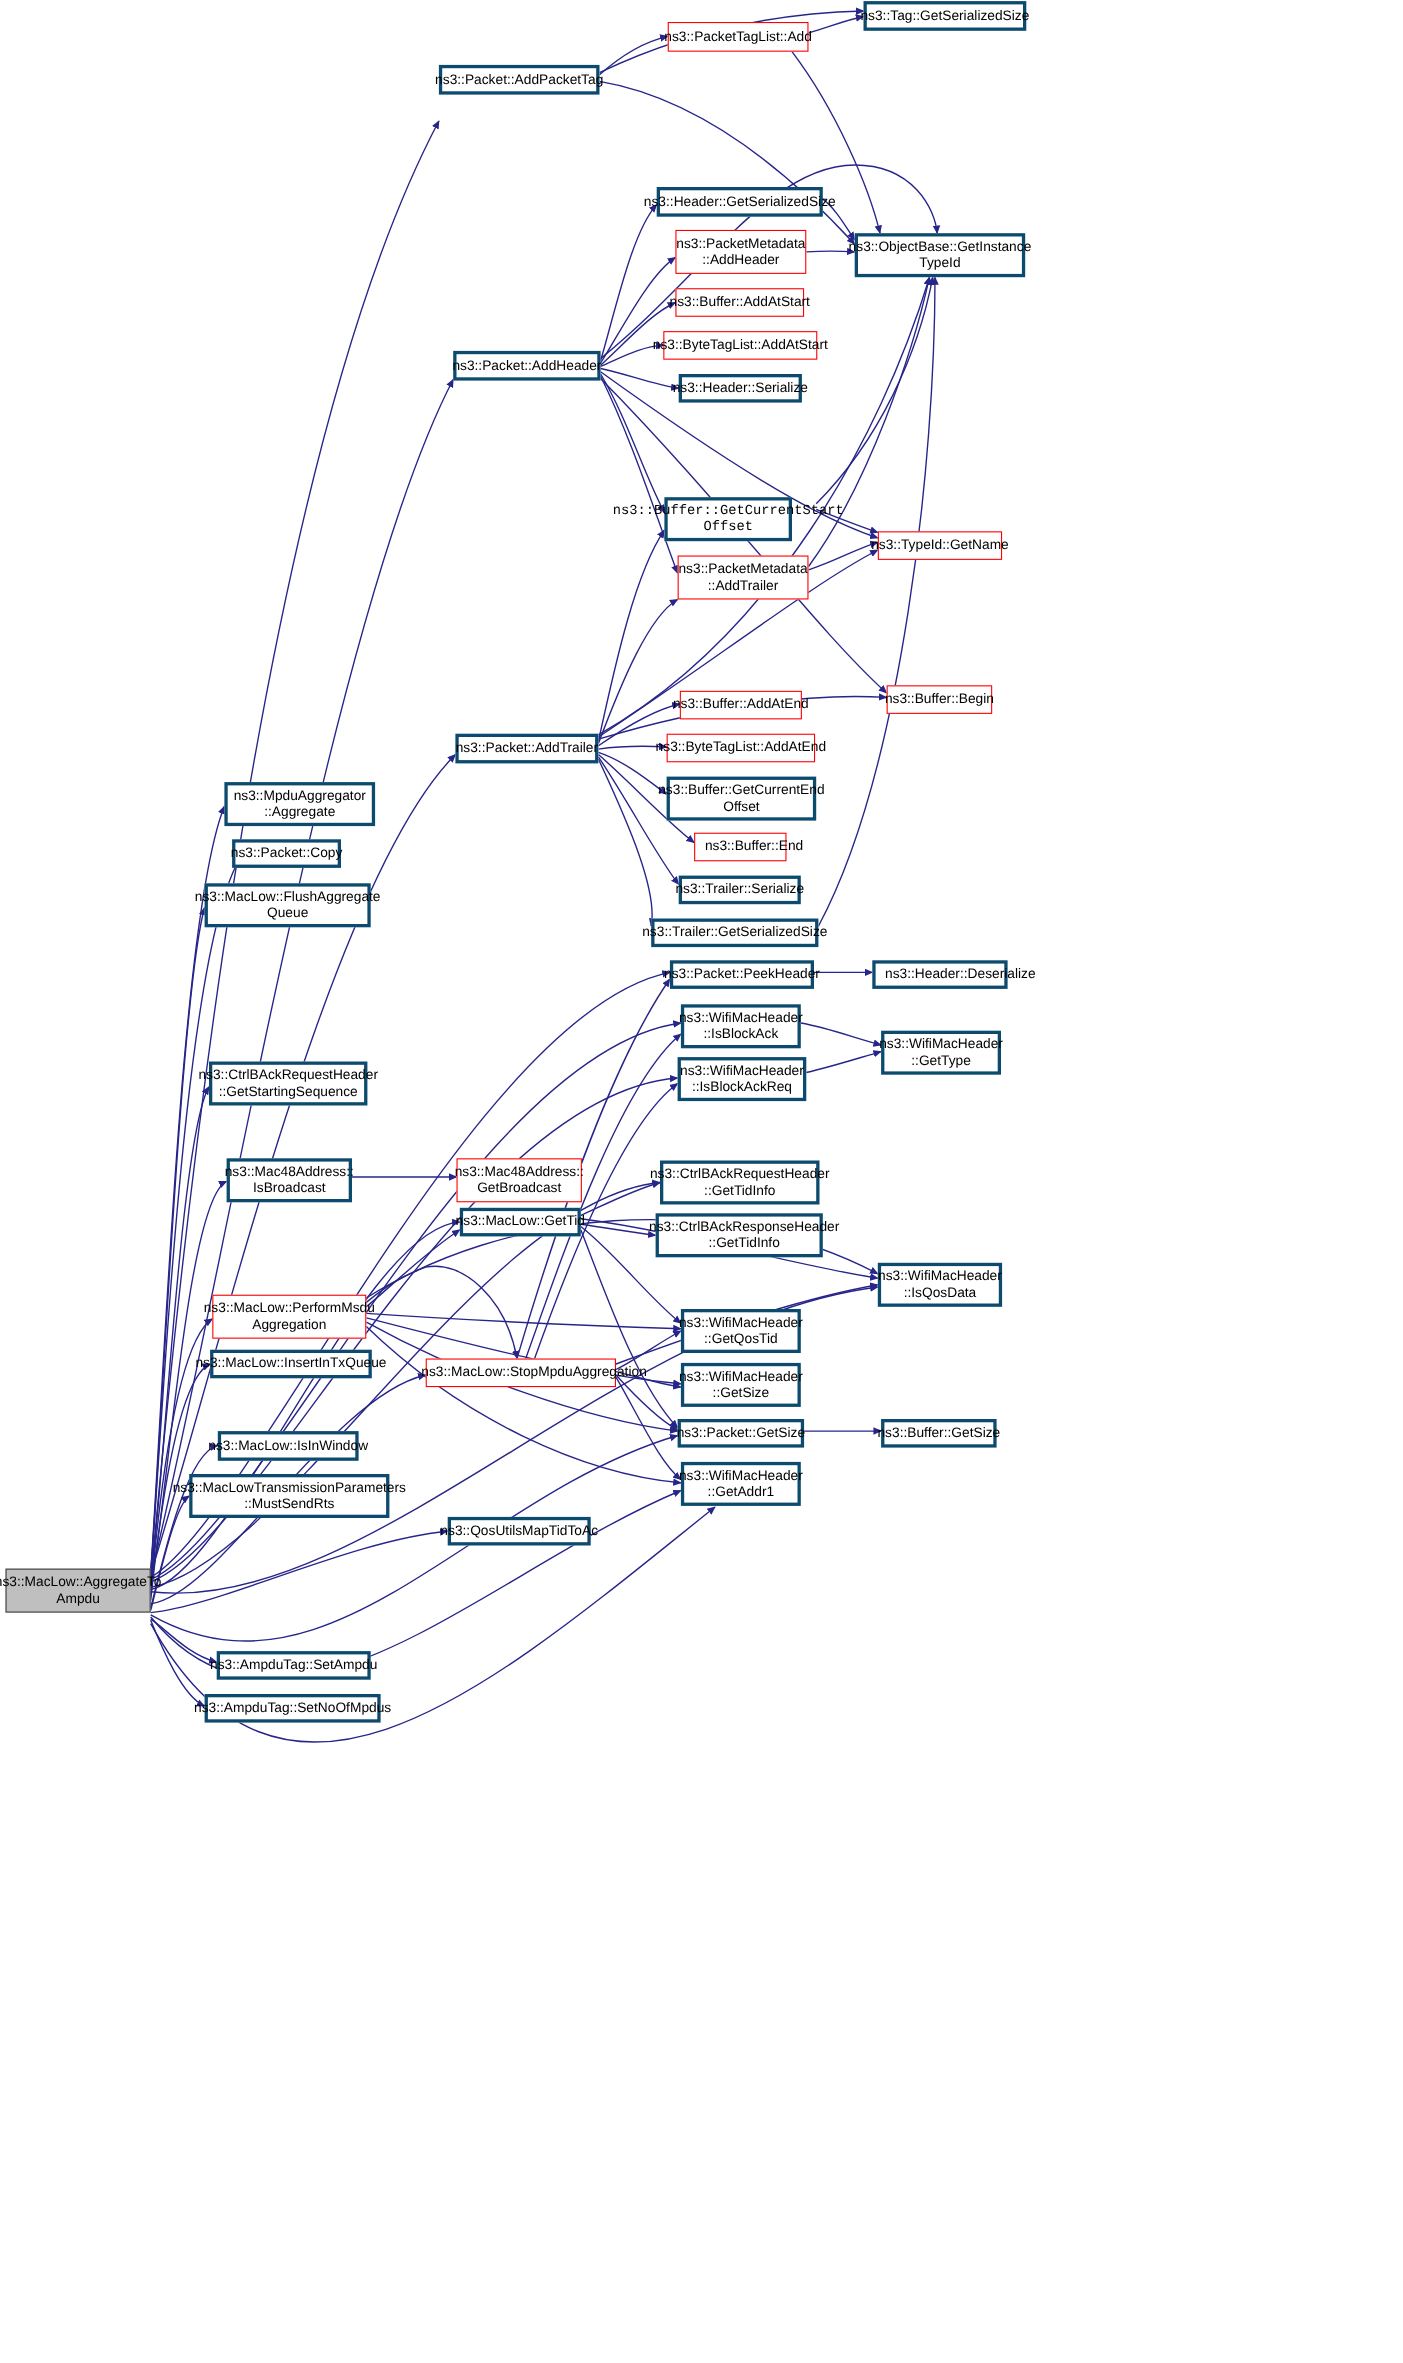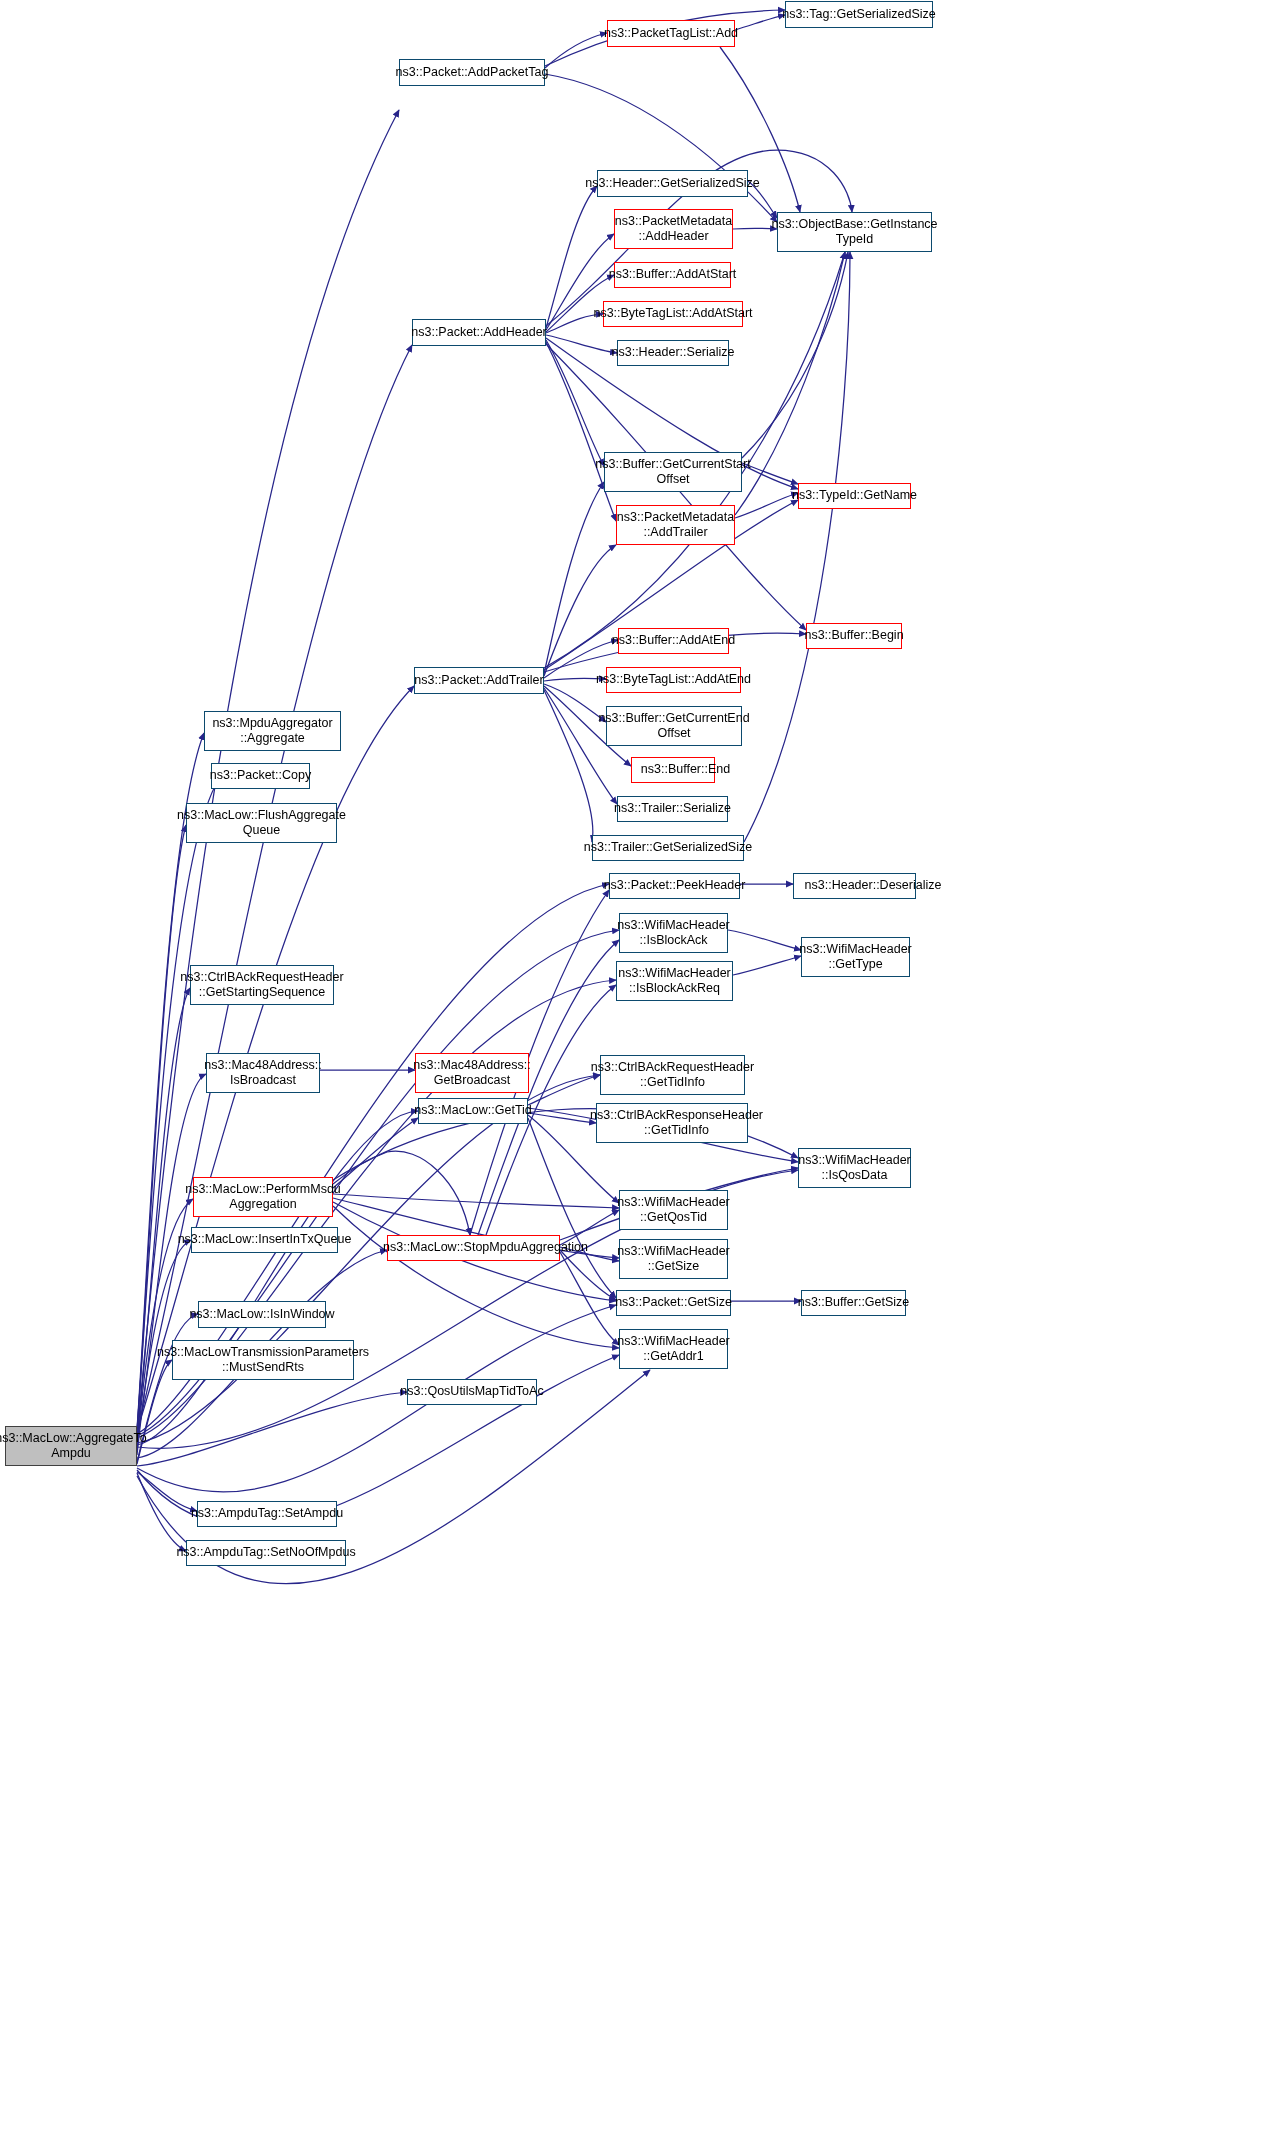--- a/index.html
+++ b/index.html
@@ -1,21 +1,21 @@
 <!DOCTYPE html>
 <html><head>
 <meta charset="utf-8">
 <style>
   html,body{margin:0;padding:0;background:#ffffff;}
   #canvas{position:relative;width:1275px;height:2148px;background:#ffffff;
           font-family:"Liberation Sans",sans-serif;overflow:hidden;}
   #edges{position:absolute;left:0;top:0;width:1275px;height:2148px;}
   .node{position:absolute;box-sizing:border-box;display:flex;align-items:center;
         justify-content:center;text-align:center;background:#ffffff;
-        border:1px solid #0c4a6e;font-size:12.5px;color:#000000;line-height:1.22;
+        border:3px solid #0c4a6e;font-size:12.5px;color:#000000;line-height:1.22;
         white-space:pre-line;padding:0 3px;}
   .node.red{border:1px solid #ff0000;}
   .node.cur{background:#bfbfbf;border:1px solid #404040;}
 </style>
 </head>
 <body>
 
 <div id="canvas">
   <svg id="edges" viewBox="0 0 1275 2148" xmlns="http://www.w3.org/2000/svg">
     <defs>
@@ -117,21 +117,21 @@
       <div class="node" style="left: 785px; top: 1px; width: 148px; height: 27px;">ns3::Tag::GetSerializedSize</div>
       <div class="node" style="left: 777px; top: 212px; width: 155px; height: 40px;">ns3::ObjectBase::GetInstance
 TypeId</div>
       <div class="node" style="left: 597px; top: 170px; width: 151px; height: 27px;">ns3::Header::GetSerializedSize</div>
       <div class="node red" style="left: 614px; top: 209px; width: 119px; height: 40px;">ns3::PacketMetadata
 ::AddHeader</div>
       <div class="node red" style="left: 614px; top: 262px; width: 117px; height: 26px;">ns3::Buffer::AddAtStart</div>
       <div class="node red" style="left: 603px; top: 301px; width: 140px; height: 26px;">ns3::ByteTagList::AddAtStart</div>
       <div class="node" style="left: 617px; top: 340px; width: 112px; height: 26px;">ns3::Header::Serialize</div>
       <div class="node" style="left: 412px; top: 319px; width: 134px; height: 27px;">ns3::Packet::AddHeader</div>
-      <div class="node" style="left: 604px; top: 452px; width: 138px; height: 40px;">ns3::Buffer::GetCurrentStart
+      <div class="node" style="left: 604px; top: 452px; width: 116px; height: 40px; font-family: Liberation Mono, monospace;">ns3::Buffer::GetCurrentStart
 Offset</div>
       <div class="node red" style="left: 616px; top: 505px; width: 119px; height: 40px;">ns3::PacketMetadata
 ::AddTrailer</div>
       <div class="node red" style="left: 798px; top: 483px; width: 113px; height: 26px;">ns3::TypeId::GetName</div>
       <div class="node red" style="left: 806px; top: 623px; width: 96px; height: 26px;">ns3::Buffer::Begin</div>
       <div class="node red" style="left: 618px; top: 628px; width: 111px; height: 26px;">ns3::Buffer::AddAtEnd</div>
       <div class="node red" style="left: 606px; top: 667px; width: 135px; height: 26px;">ns3::ByteTagList::AddAtEnd</div>
       <div class="node" style="left: 606px; top: 706px; width: 136px; height: 40px;">ns3::Buffer::GetCurrentEnd
 Offset</div>
       <div class="node red" style="left: 631px; top: 757px; width: 84px; height: 26px; padding-left: 28px;">ns3::Buffer::End</div>

